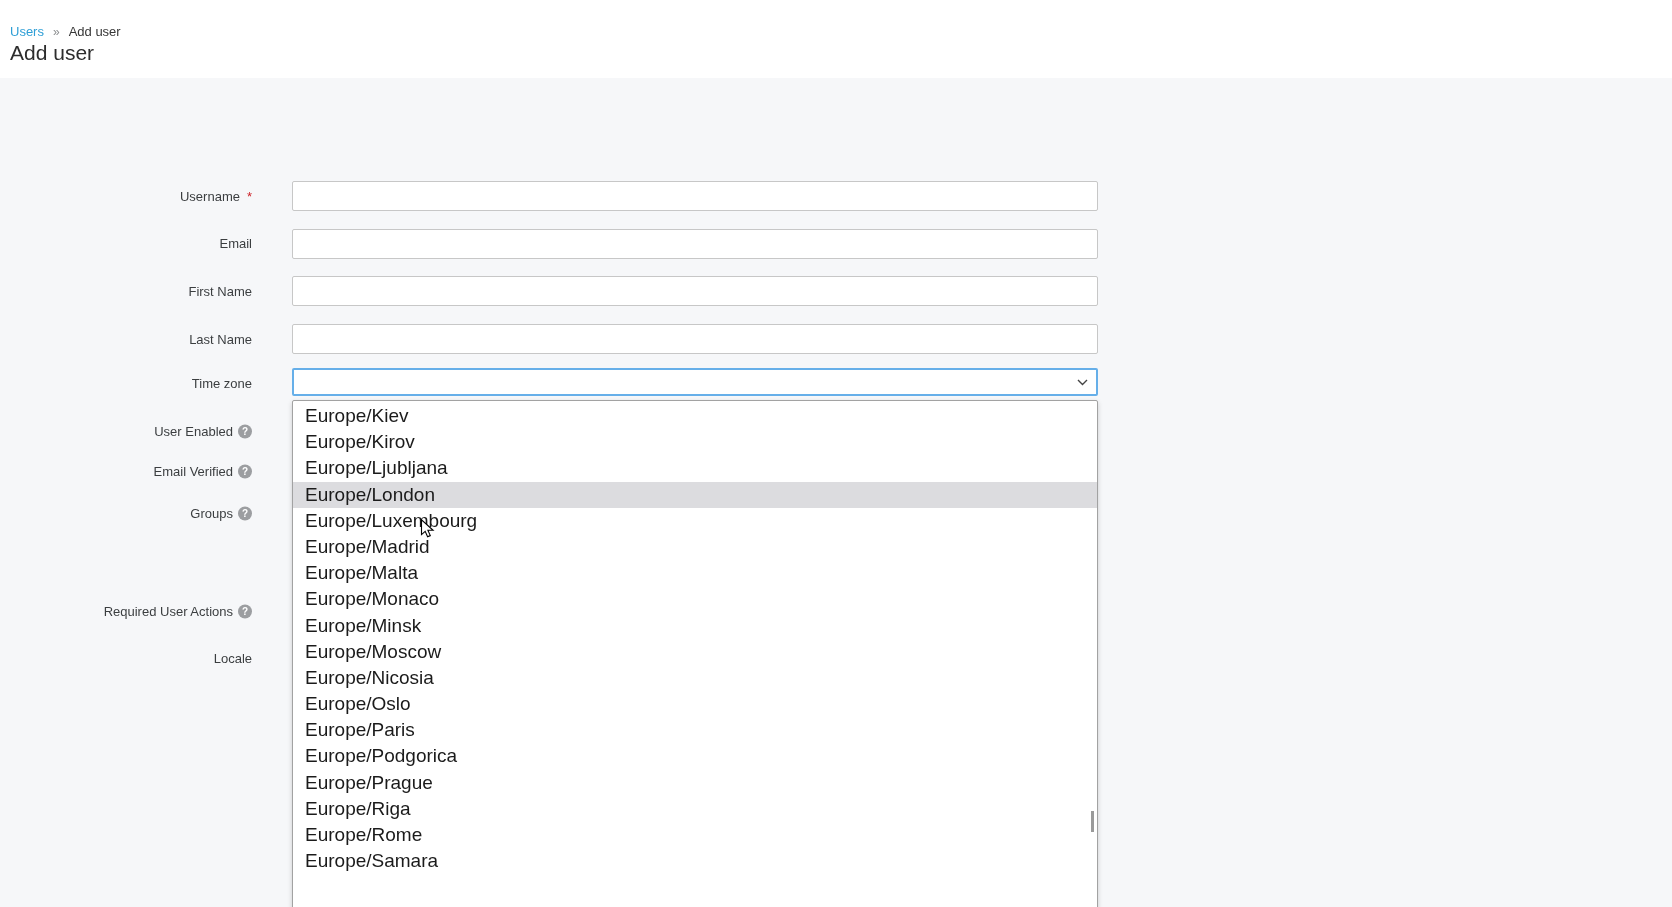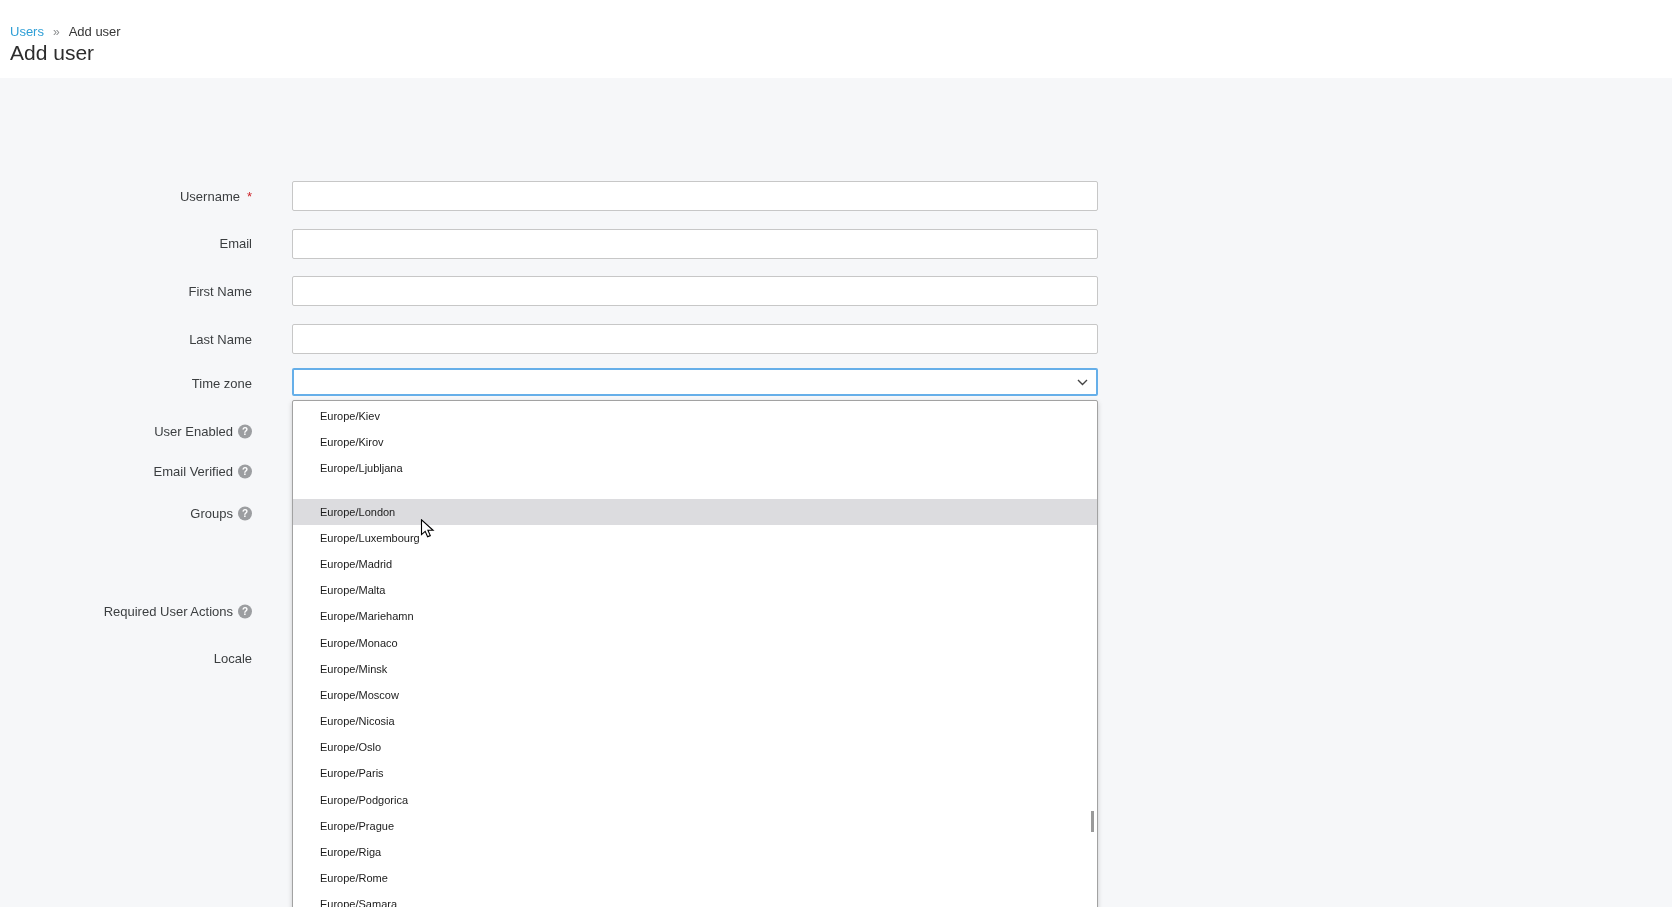--- a/index.html
+++ b/index.html
@@ -56,24 +56,24 @@
   }
   
   .dropdown {
     position:absolute; left:292px; top:322px; width:806px; height:518px;
     background:#fff; border:1px solid #a2a2a2; border-radius:2px;
     box-shadow:0 2px 5px rgba(0,0,0,.18);
     overflow:hidden; padding-top:2px;
   }
   .dropdown .option {
     height:26.2px; line-height:26.2px;
-    padding-left:27px; font-size:11px; color:#1b1b1b;
+    padding-left:12px; font-size:19px; color:#1b1b1b;
     white-space:nowrap; cursor:default;
   }
-  .dropdown .option.selected { background:#dcdcdf;margin-top:17px; }
+  .dropdown .option.selected { background:#dcdcdf; }
   .dd-scrollthumb {
     position:absolute; right:3px; top:410px; width:3px; height:21px;
     background:#9a9a9a;
   }
   .cursor { position:absolute; left:420px; top:441px; z-index:50; pointer-events:none; }
 </style>
 </head>
 <body>
 
 <nav class="breadcrumb">
@@ -135,21 +135,20 @@
 
   <div class="dropdown" id="tz-dropdown">
     <div class="dd-scrollthumb"></div>
   <div class="option">Europe/Kiev</div>
       <div class="option">Europe/Kirov</div>
       <div class="option">Europe/Ljubljana</div>
       <div class="option selected">Europe/London</div>
       <div class="option">Europe/Luxembourg</div>
       <div class="option">Europe/Madrid</div>
       <div class="option">Europe/Malta</div>
-      <div class="option">Europe/Mariehamn</div>
       <div class="option">Europe/Monaco</div>
       <div class="option">Europe/Minsk</div>
       <div class="option">Europe/Moscow</div>
       <div class="option">Europe/Nicosia</div>
       <div class="option">Europe/Oslo</div>
       <div class="option">Europe/Paris</div>
       <div class="option">Europe/Podgorica</div>
       <div class="option">Europe/Prague</div>
       <div class="option">Europe/Riga</div>
       <div class="option">Europe/Rome</div>

